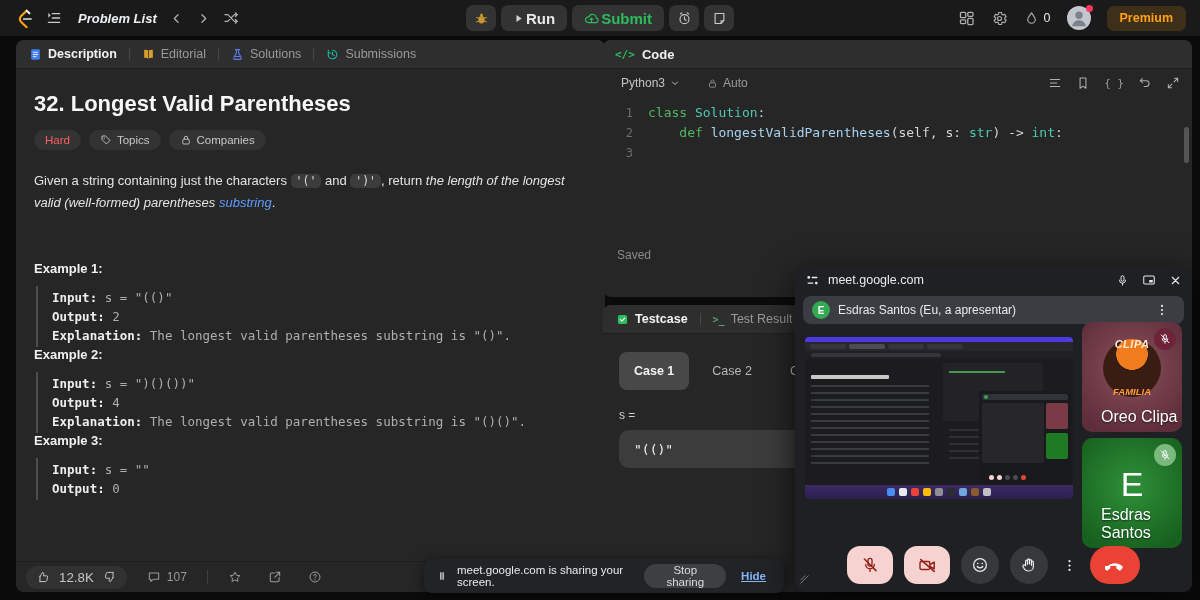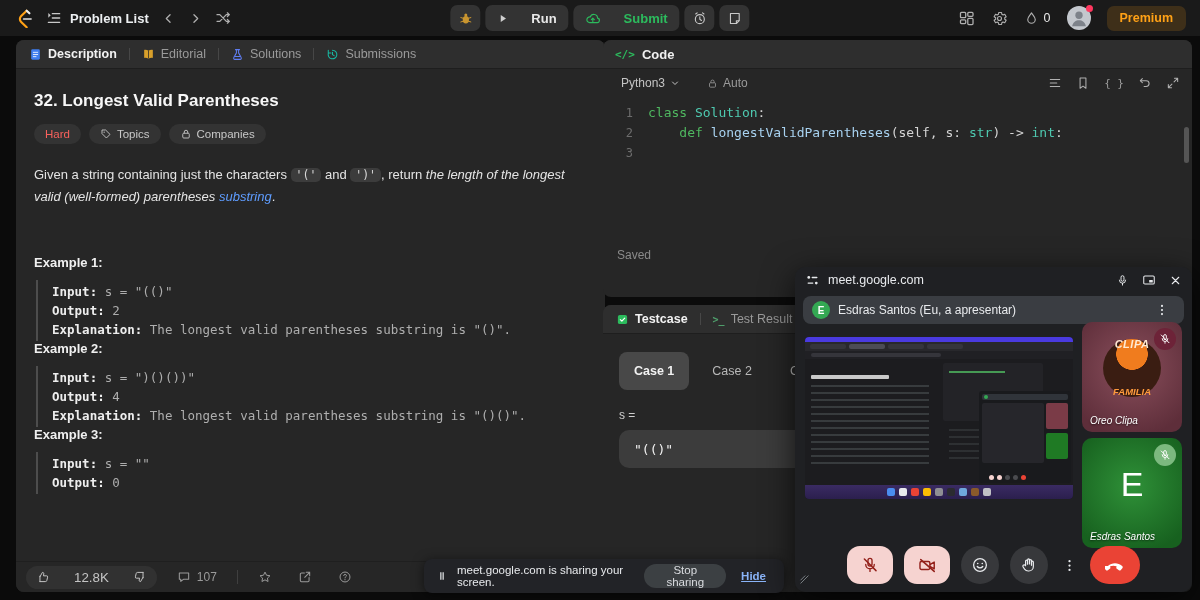--- a/index.html
+++ b/index.html
@@ -8,22 +8,22 @@
   .ic{display:inline-block;vertical-align:middle;flex:none;}
   button{font-family:inherit;cursor:pointer;}
 
   
   .nav{position:absolute;left:0;top:0;right:0;height:36px;background:#1a1a1a;display:flex;align-items:center;
        padding:0 14px;box-sizing:border-box;z-index:5;}
   .nav-left{display:flex;align-items:center;gap:12px;}
   .nav-title{font-size:13px;font-weight:700;color:#eceff1;}
   .nav-center{position:absolute;left:50%;transform:translateX(-50%);display:flex;align-items:center;gap:5px;}
   .nav-right{margin-left:auto;display:flex;align-items:center;gap:16px;color:#b0b0b0;}
-  .nbtn{display:flex;align-items:center;gap:23px;background:#333;border:none;border-radius:7px;height:26px;
-        padding:0 12px;color:#e8e8e8;font-size:13px;font-weight:600;}
+  .nbtn{display:flex;align-items:center;gap:2px;background:#333;border:none;border-radius:7px;height:26px;
+        padding:0 12px;color:#e8e8e8;font-size:15px;font-weight:600;}
   .nbtn.icon-only{width:30px;padding:0;justify-content:center;color:#c9c9c9;}
   .nbtn.submit{color:#2cbb5d;}
   .premium{background:rgba(255,161,22,.16);color:#ffa116;font-weight:700;font-size:12.5px;border:none;
            border-radius:7px;height:25px;padding:0 13px;}
   .streak{display:flex;align-items:center;gap:5px;font-size:12.5px;color:#e8e8e8;}
   .avatar-wrap{position:relative;width:24px;height:24px;}
   .avatar{width:24px;height:24px;border-radius:50%;background:#c3c7cd;overflow:hidden;display:flex;
           align-items:center;justify-content:center;}
   .avatar-dot{position:absolute;top:-1px;right:-2px;width:7px;height:7px;border-radius:50%;background:#ff375f;}
   .ghost{background:transparent;border:none;color:#b0b0b0;padding:0;display:flex;align-items:center;}
@@ -34,38 +34,38 @@
   #code-panel{left:603px;top:40px;width:589px;height:257px;}
   #test-panel{left:603px;top:305px;width:589px;height:287px;}
   .tabbar{height:28px;background:#2e2e2e;display:flex;align-items:center;padding:0 10px;gap:9px;
           font-size:12.5px;color:#9a9a9a;border-bottom:1px solid #1e1e1e;}
   .tab{display:flex;align-items:center;gap:6px;padding:0 3px;background:none;border:none;color:inherit;font-size:12.5px;}
   .tab.active{color:#f2f2f2;font-weight:700;}
   .tab-sep{width:1px;height:12px;background:#474747;}
 
   
   .content{padding:0 18px;height:calc(100% - 58px);overflow:hidden;font-size:13px;position:relative;}
-  .ptitle{font-size:17px;font-weight:700;margin:22px 0 0;color:#f7f7f7;}
+  .ptitle{font-size:22px;font-weight:700;margin:22px 0 0;color:#f7f7f7;}
   .badges{display:flex;gap:8px;margin-top:13px;}
   .pill{display:inline-flex;align-items:center;gap:5px;background:#333;border:none;border-radius:999px;
         padding:4px 11px;font-size:11.5px;color:#c8c8c8;}
   .pill.hard{color:#f8615c;}
   .desc{margin-top:20px;line-height:21px;color:#e4e4e4;max-width:545px;}
   .codechip{background:#3c3c3c;border-radius:5px;padding:0 5px;font-family:"DejaVu Sans Mono",monospace;
             font-size:11.5px;color:#d8d8d8;}
   .em{font-style:italic;}
   .lnk{color:#5f9dff;font-style:italic;text-decoration:none;}
   .ex-label{font-weight:700;color:#f0f0f0;font-size:13px;}
   .mt48{margin-top:48px;}.mt26{}
   .ex-block{border-left:2px solid #4d4d4d;margin:10px 0 0 2px;padding:2px 0 2px 14px;
             font-family:"DejaVu Sans Mono",monospace;font-size:12.5px;line-height:19px;color:#aeaeae;}
   .ex-block b{color:#ededed;}
   .lfooter{position:absolute;left:0;right:0;bottom:0;height:30px;background:#262626;border-top:1px solid #1f1f1f;
            display:flex;align-items:center;gap:14px;padding:0 10px;color:#9a9a9a;font-size:12px;}
-  .vote-group{display:flex;align-items:center;gap:24px;background:#313131;border-radius:999px;padding:4px 10px;border:none;color:#c4c4c4;}
+  .vote-group{display:flex;align-items:center;gap:9px;background:#313131;border-radius:999px;padding:4px 10px;border:none;color:#c4c4c4;}
   .foot-item{display:flex;align-items:center;gap:6px;background:none;border:none;color:#9a9a9a;font-size:12px;}
   .foot-sep{width:1px;height:14px;background:#3f3f3f;}
 
   
   .phead{height:28px;background:#2e2e2e;display:flex;align-items:center;gap:7px;padding:0 12px;
          font-size:13px;font-weight:700;color:#f0f0f0;border-bottom:1px solid #1e1e1e;}
   .code-glyph{font-family:"DejaVu Sans Mono",monospace;font-size:11px;font-weight:700;color:#2cbb5d;}
   .ctoolbar{height:28px;display:flex;align-items:center;gap:6px;padding:0 12px;font-size:12px;color:#c4c4c4;}
   .lang{display:flex;align-items:center;gap:4px;background:none;border:none;color:#c4c4c4;font-size:12px;}
   .auto{display:flex;align-items:center;gap:5px;color:#9a9a9a;margin-left:14px;}
@@ -123,21 +123,21 @@
              display:flex;align-items:center;justify-content:center;gap:4px;}
   .dock-dot{width:8px;height:8px;border-radius:2px;}
 
   .tile{position:absolute;width:100px;height:110px;border-radius:10px;overflow:hidden;}
   #tile-oreo{right:10px;top:55px;background:radial-gradient(circle at 50% 42%,#8a4f5c,#5e2e3a 85%);}
   #tile-esdras{right:10px;top:171px;background:radial-gradient(circle at 50% 44%,#2f9138,#17611f 85%);}
   .mute-badge{position:absolute;top:6px;right:6px;width:22px;height:22px;border-radius:50%;display:flex;
               align-items:center;justify-content:center;color:#fff;}
   .badge-oreo{background:#6d2338;}
   .badge-esdras{background:#7cb97f;}
-  .tile-name{position:absolute;left:8px;bottom:6px;font-size:10px;color:#fff;text-shadow:0 1px 2px rgba(0,0,0,.6);font-style:italic;}
+  .tile-name{position:absolute;left:19px;bottom:6px;font-size:16px;color:#fff;text-shadow:0 1px 2px rgba(0,0,0,.6);}
   .oreo-logo{position:absolute;left:50%;top:42%;transform:translate(-50%,-50%);width:58px;height:58px;border-radius:50%;
              background:radial-gradient(circle at 50% 26%,#f07c1e 0 30%,#3a1d12 31%);display:flex;flex-direction:column;
              align-items:center;justify-content:space-between;font-weight:800;font-style:italic;line-height:11px;}
   .oreo-l1{font-size:11px;color:#ffe9d2;letter-spacing:.5px;}
   .oreo-l2{font-size:9.5px;color:#ff9b3d;}
   .big-letter{position:absolute;left:50%;top:42%;transform:translate(-50%,-50%);font-size:34px;color:#fff;font-weight:400;}
 
   .meet-controls{position:absolute;left:0;right:0;bottom:8px;display:flex;align-items:center;justify-content:center;gap:11px;}
   .mbtn{border:none;display:flex;align-items:center;justify-content:center;}
   .mbtn.warn{width:46px;height:38px;border-radius:13px;background:#f6d3d0;color:#93201a;}
@@ -337,21 +337,21 @@
 
 <div id="screen">
 
   <div class="nav">
     <div class="nav-left">
       <button class="ghost">
           <svg class="ic" width="20" height="20">
             <use href="#i-logo"></use>
           </svg>
         </button>
-      <button class="ghost" style="gap:8px;color:#eceff1;">
+      <button class="ghost" style="gap:16px;color:#eceff1;font-style:italic;">
         <svg class="ic" width="16" height="16" style="color:#c9c9c9;">
             <use href="#i-list"></use>
           </svg>
         <span class="nav-title">Problem List</span>
       </button>
       <button class="ghost">
           <svg class="ic" width="15" height="15">
             <use href="#i-chev-l"></use>
           </svg>
         </button>

